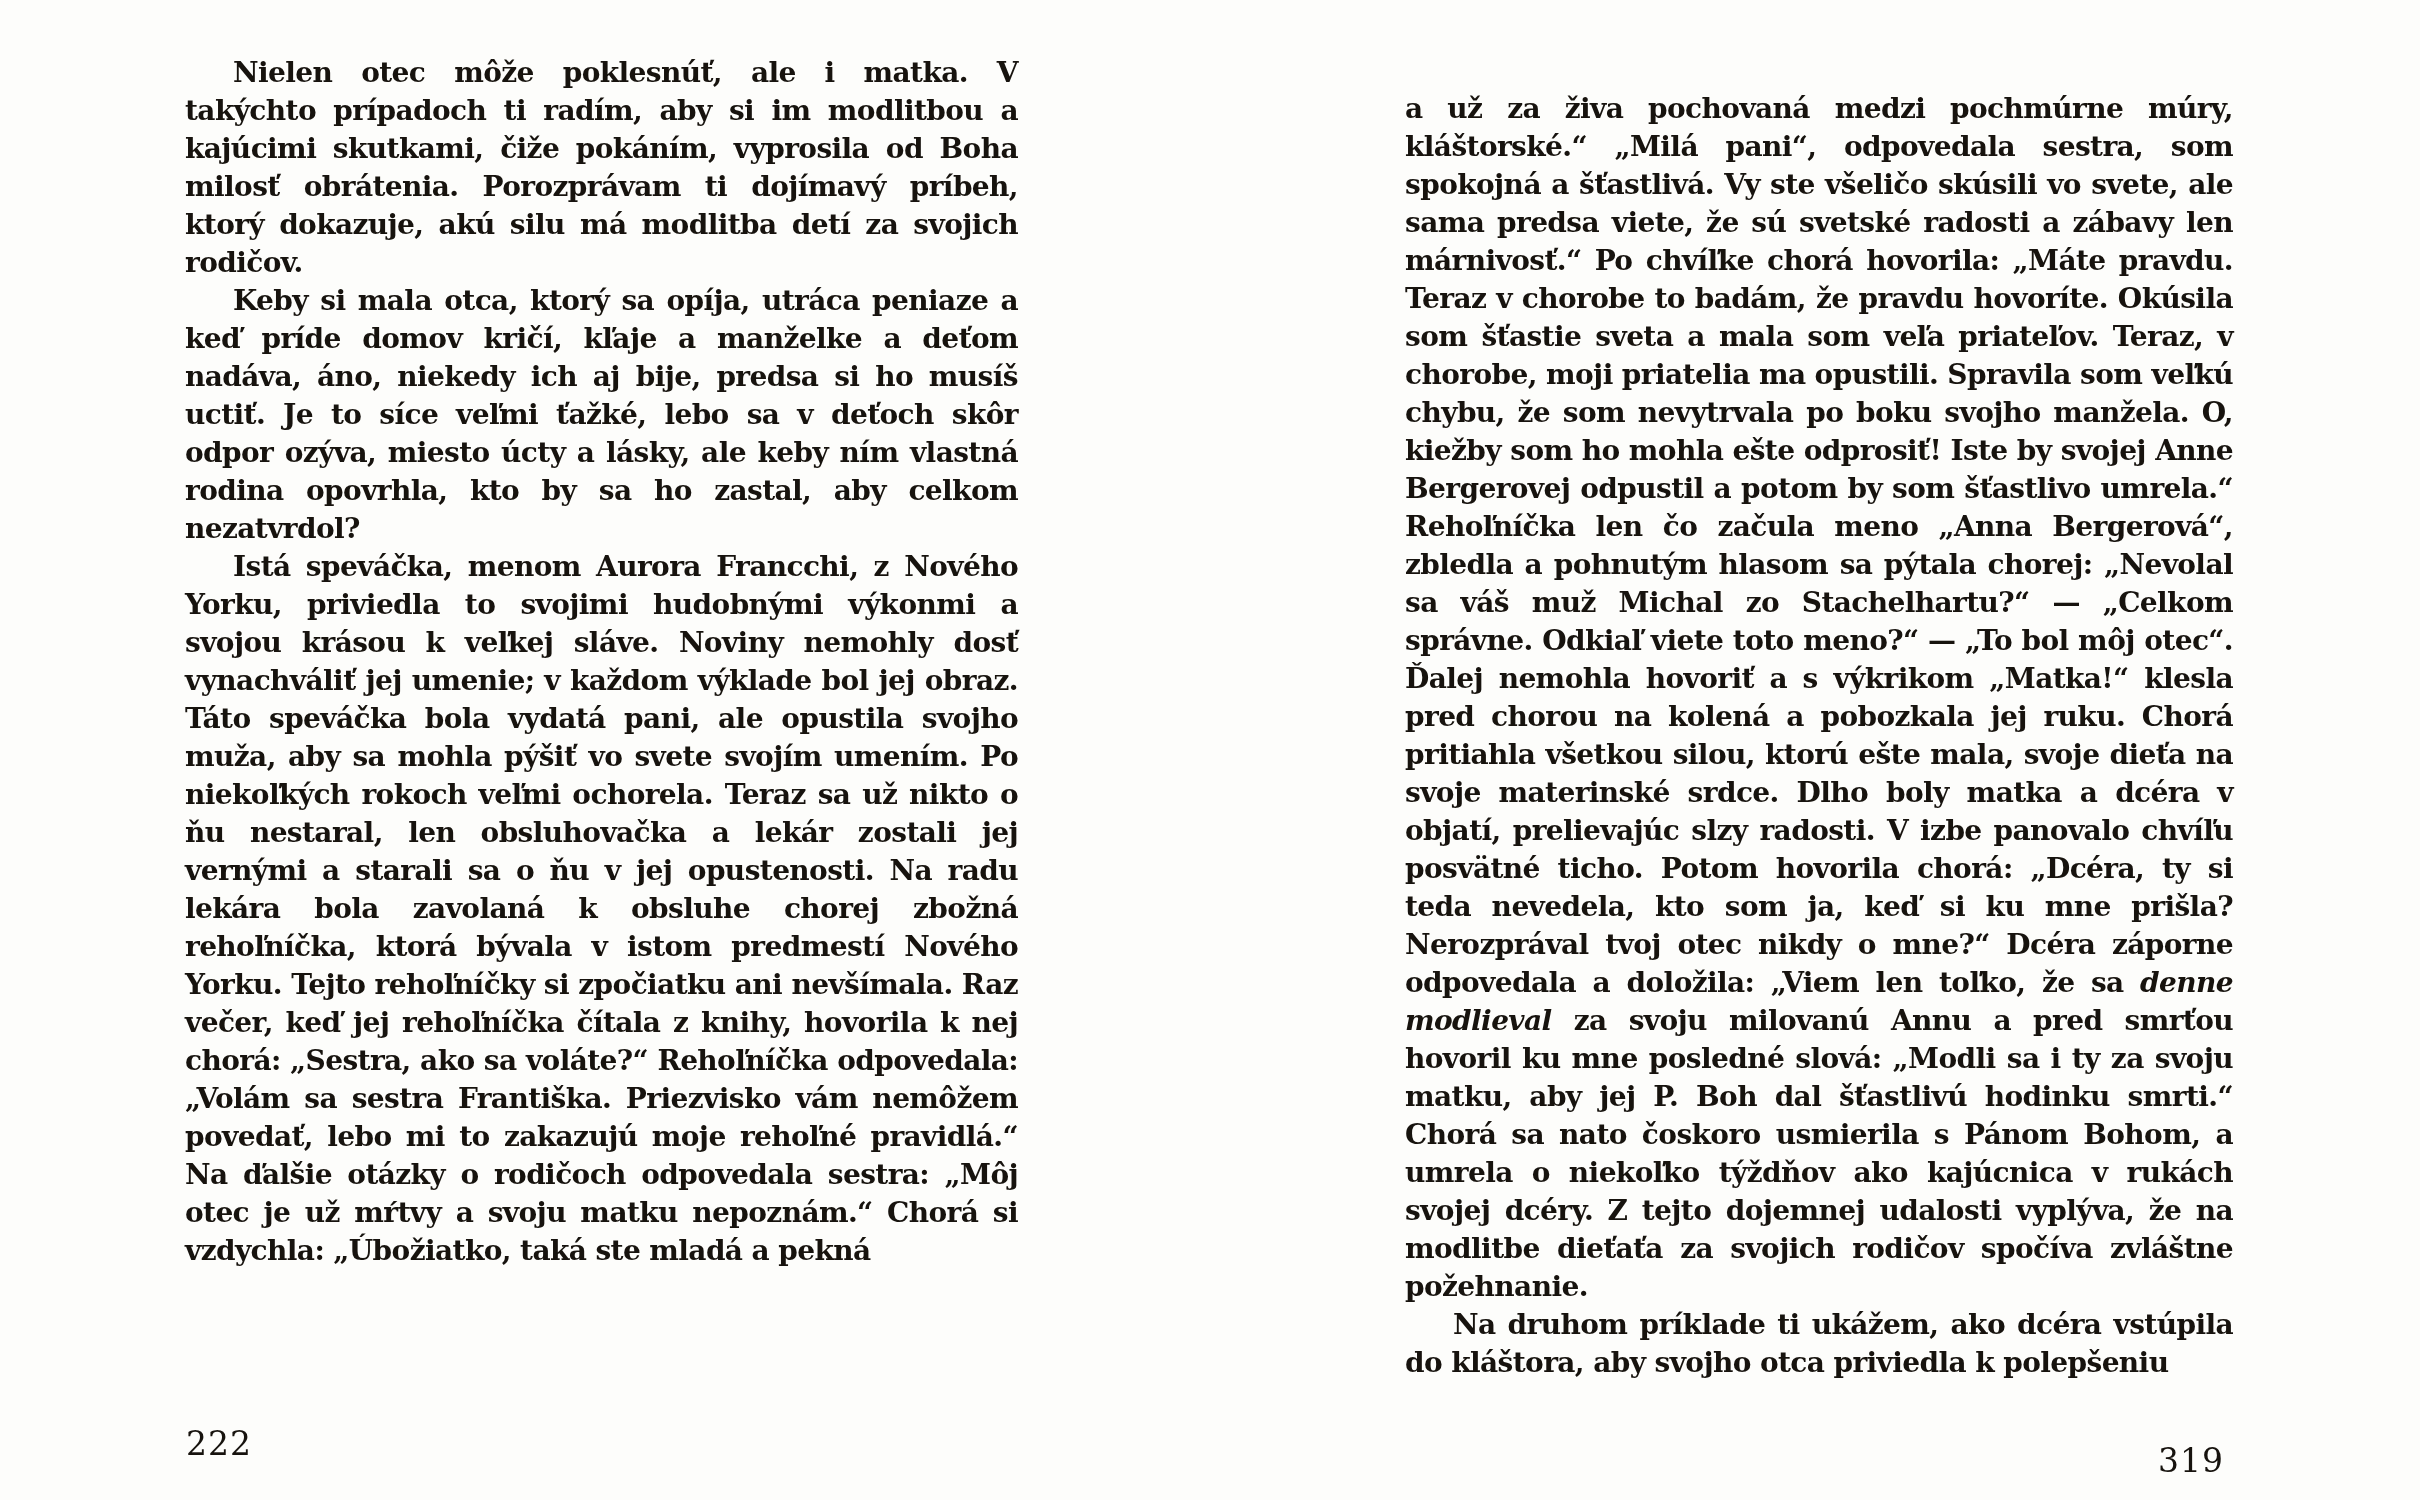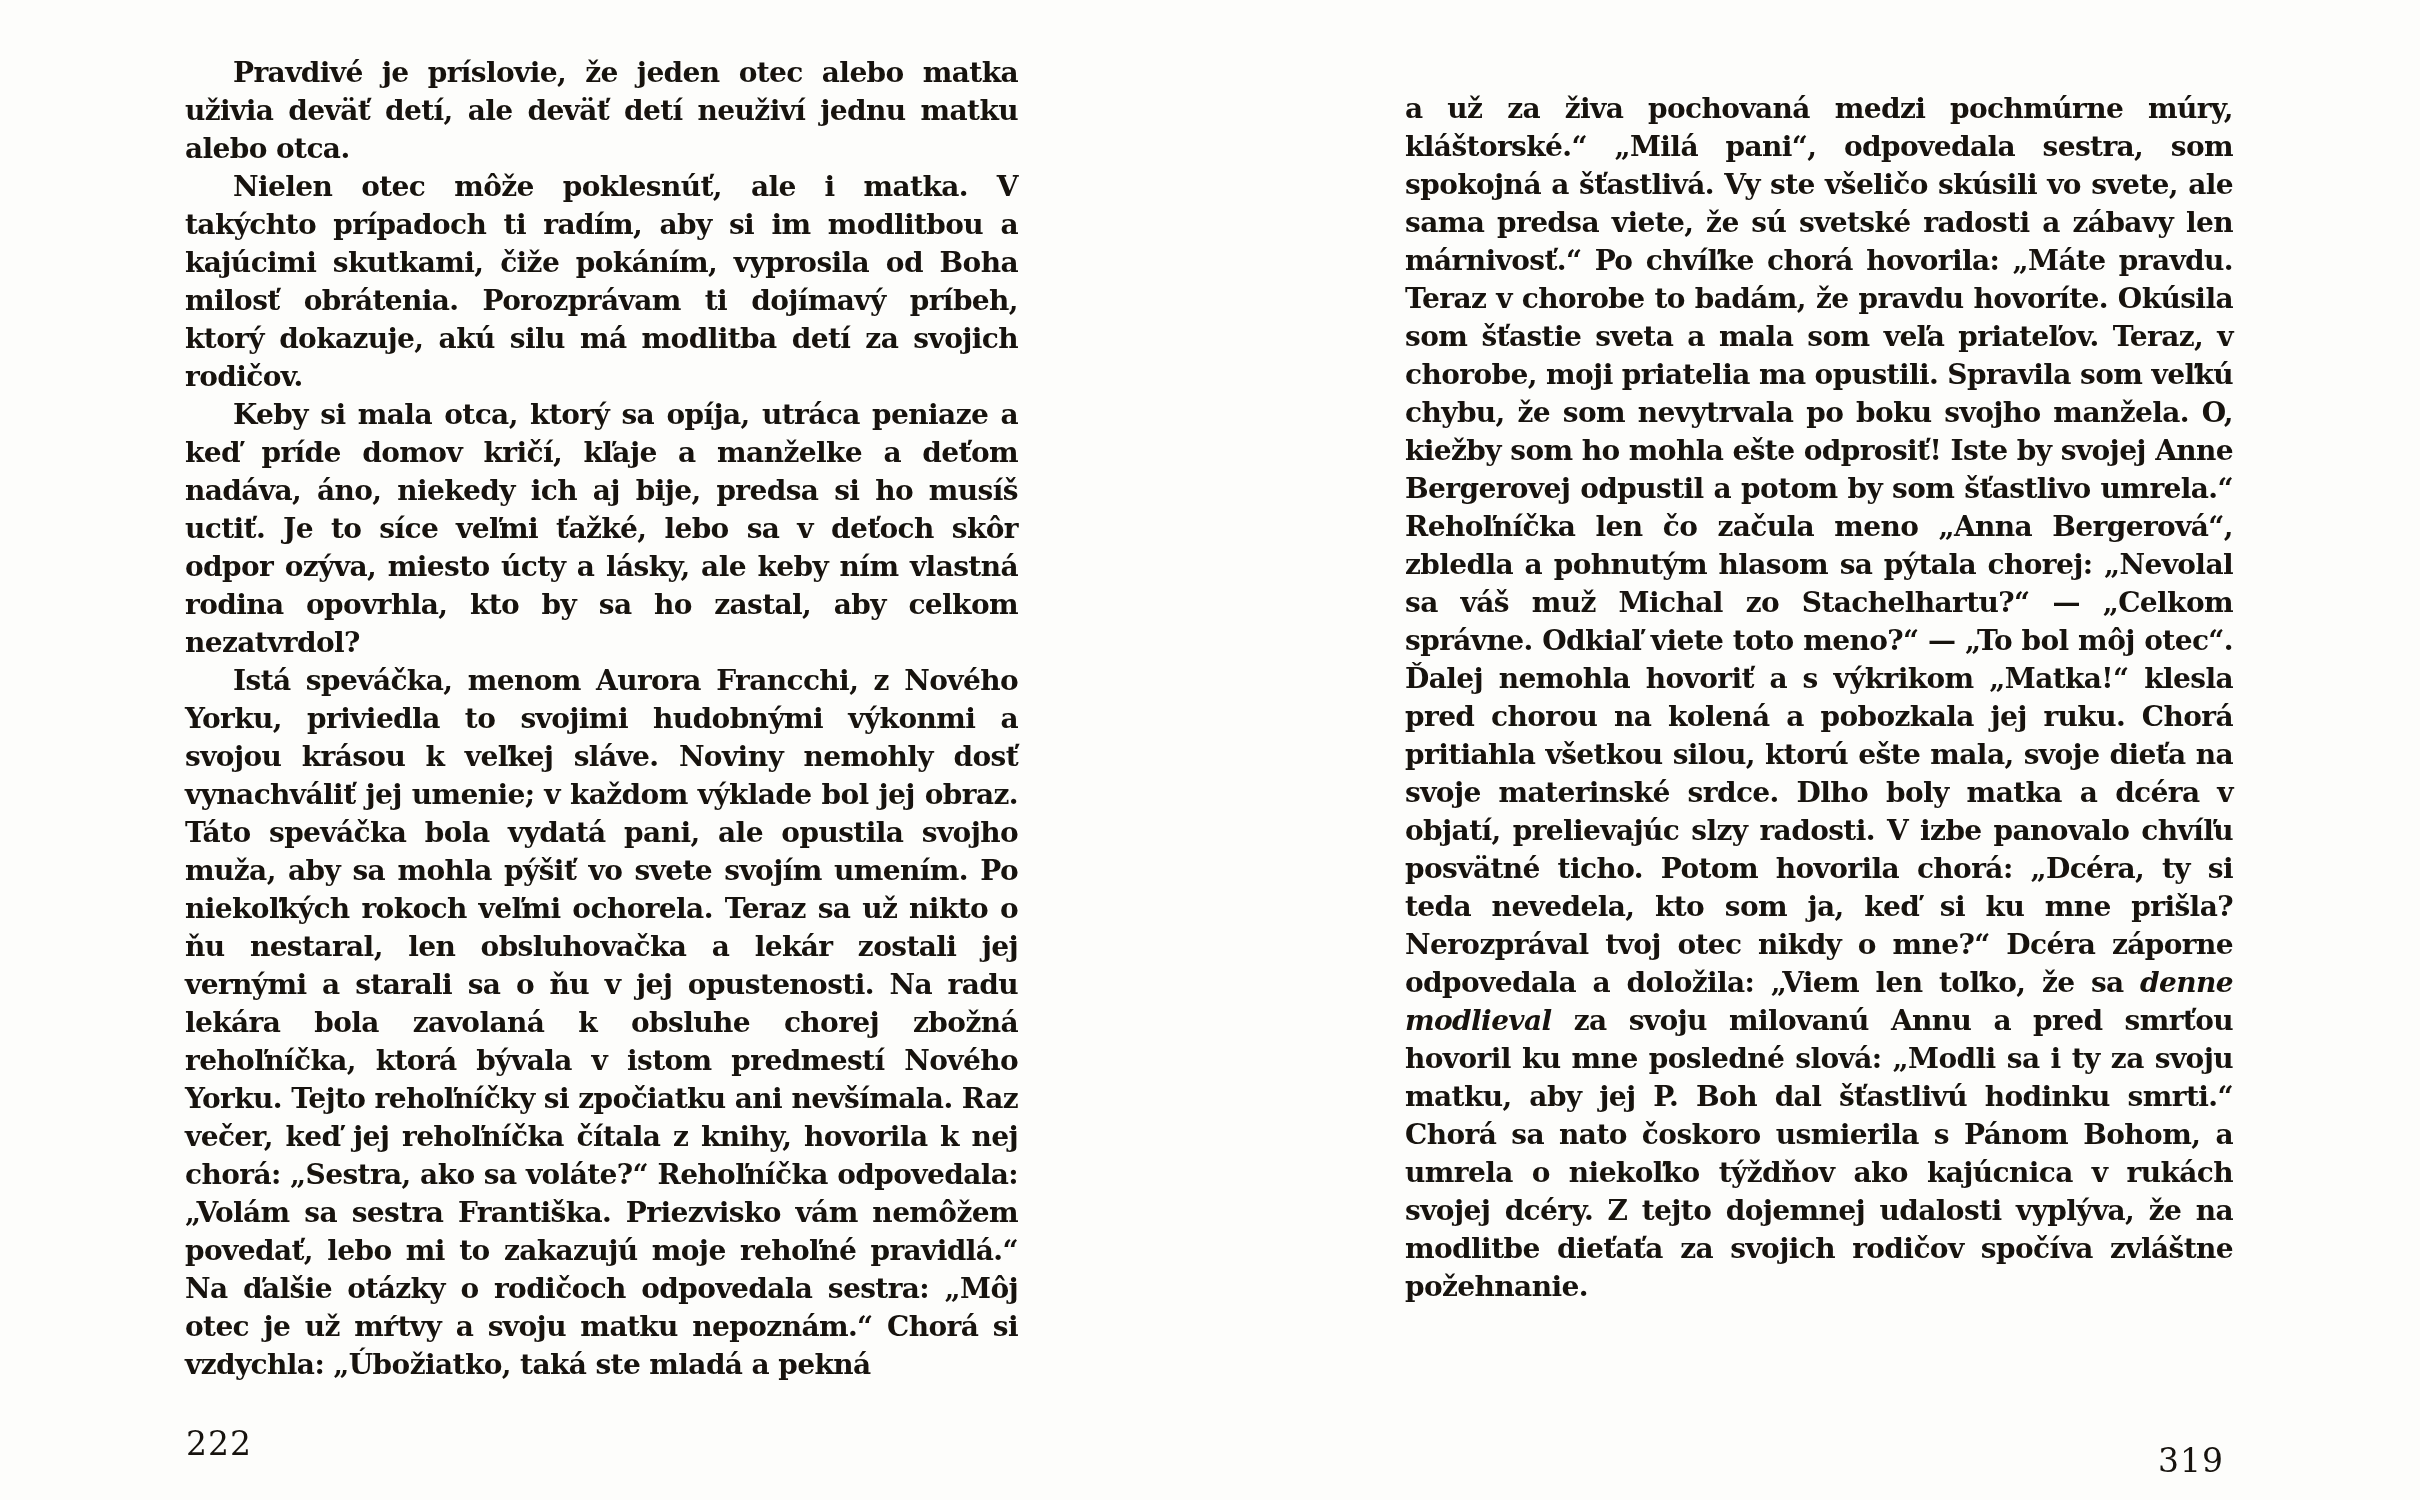--- a/index.html
+++ b/index.html
@@ -66,28 +66,28 @@
   .page-num-left  { left: 186px;  top: 1424px; }
   .page-num-right { left: 948px;  top: 1441px; } 
 </style>
 </head>
 <body>
 
 <div class="spread">
 
   <div class="page page-left">
     <div class="text-col">
-        <p class="para indent"><span>Pravdivé je príslovie, že jeden otec alebo matka uživia deväť detí, ale deväť detí neuživí jednu matku alebo otca.</span></p>
         <p class="para indent"><span>Nielen otec môže poklesnúť, ale i matka. V takýchto prípadoch ti radím, aby si im modlitbou a kajúcimi skutkami, čiže pokáním, vyprosila od Boha milosť obrátenia. Porozprávam ti dojímavý príbeh, ktorý dokazuje, akú silu má modlitba detí za svojich rodičov.</span></p>
         <p class="para indent"><span>Keby si mala otca, ktorý sa opíja, utráca peniaze a keď príde domov kričí, kľaje a manželke a deťom nadáva, áno, niekedy ich aj bije, predsa si ho musíš uctiť. Je to síce veľmi ťažké, lebo sa v deťoch skôr odpor ozýva, miesto úcty a lásky, ale keby ním vlastná rodina opovrhla, kto by sa ho zastal, aby celkom nezatvrdol?</span></p>
         <p class="para indent"><span>Istá speváčka, menom Aurora Francchi, z Nového Yorku, priviedla to svojimi hudobnými výkonmi a svojou krásou k veľkej sláve. Noviny nemohly dosť vynachváliť jej umenie; v každom výklade bol jej obraz. Táto speváčka bola vydatá pani, ale opustila svojho muža, aby sa mohla pýšiť vo svete svojím umením. Po niekoľkých rokoch veľmi ochorela. Teraz sa už nikto o ňu nestaral, len obsluhovačka a lekár zostali jej vernými a starali sa o ňu v jej opustenosti. Na radu lekára bola zavolaná k obsluhe chorej zbožná rehoľníčka, ktorá bývala v istom predmestí Nového Yorku. Tejto rehoľníčky si zpočiatku ani nevšímala. Raz večer, keď jej rehoľníčka čítala z knihy, hovorila k nej chorá: „Sestra, ako sa voláte?“ Rehoľníčka odpovedala: „Volám sa sestra Františka. Priezvisko vám nemôžem povedať, lebo mi to zakazujú moje rehoľné pravidlá.“ Na ďalšie otázky o rodičoch odpovedala sestra: „Môj otec je už mŕtvy a svoju matku nepoznám.“ Chorá si vzdychla: „Úbožiatko, taká ste mladá a pekná</span></p>
       </div>
     <div class="page-num page-num-left">222</div>
   </div>
 
   <div class="page page-right">
     <div class="text-col">
         <p class="para"><span>a už za živa pochovaná medzi pochmúrne múry, kláštorské.“ „Milá pani“, odpovedala sestra, som spokojná a šťastlivá. Vy ste všeličo skúsili vo svete, ale sama predsa viete, že sú svetské radosti a zábavy len márnivosť.“ Po chvíľke chorá hovorila: „Máte pravdu. Teraz v chorobe to badám, že pravdu hovoríte. Okúsila som šťastie sveta a mala som veľa priateľov. Teraz, v chorobe, moji priatelia ma opustili. Spravila som veľkú chybu, že som nevytrvala po boku svojho manžela. O, kiežby som ho mohla ešte odprosiť! Iste by svojej Anne Bergerovej odpustil a potom by som šťastlivo umrela.“ Rehoľníčka len čo začula meno „Anna Bergerová“, zbledla a pohnutým hlasom sa pýtala chorej: „Nevolal sa váš muž Michal zo Stachelhartu?“ — „Celkom správne. Odkiaľ viete toto meno?“ — „To bol môj otec“. Ďalej nemohla hovoriť a s výkrikom „Matka!“ klesla pred chorou na kolená a pobozkala jej ruku. Chorá pritiahla všetkou silou, ktorú ešte mala, svoje dieťa na svoje materinské srdce. Dlho boly matka a dcéra v objatí, prelievajúc slzy radosti. V izbe panovalo chvíľu posvätné ticho. Potom hovorila chorá: „Dcéra, ty si teda nevedela, kto som ja, keď si ku mne prišla? Nerozprával tvoj otec nikdy o mne?“ Dcéra záporne odpovedala a doložila: „Viem len toľko, že sa </span><span class="it">denne modlieval</span><span> za svoju milovanú Annu a pred smrťou hovoril ku mne posledné slová: „Modli sa i ty za svoju matku, aby jej P. Boh dal šťastlivú hodinku smrti.“ Chorá sa nato čoskoro usmierila s Pánom Bohom, a umrela o niekoľko týždňov ako kajúcnica v rukách svojej dcéry. Z tejto dojemnej udalosti vyplýva, že na modlitbe dieťaťa za svojich rodičov spočíva zvláštne požehnanie.</span></p>
+        <p class="para indent"><span>Na druhom príklade ti ukážem, ako dcéra vstúpila do kláštora, aby svojho otca priviedla k polepšeniu</span></p>
       </div>
     <div class="page-num page-num-right">319</div>
   </div>
 
 </div>
 
 </body></html>

